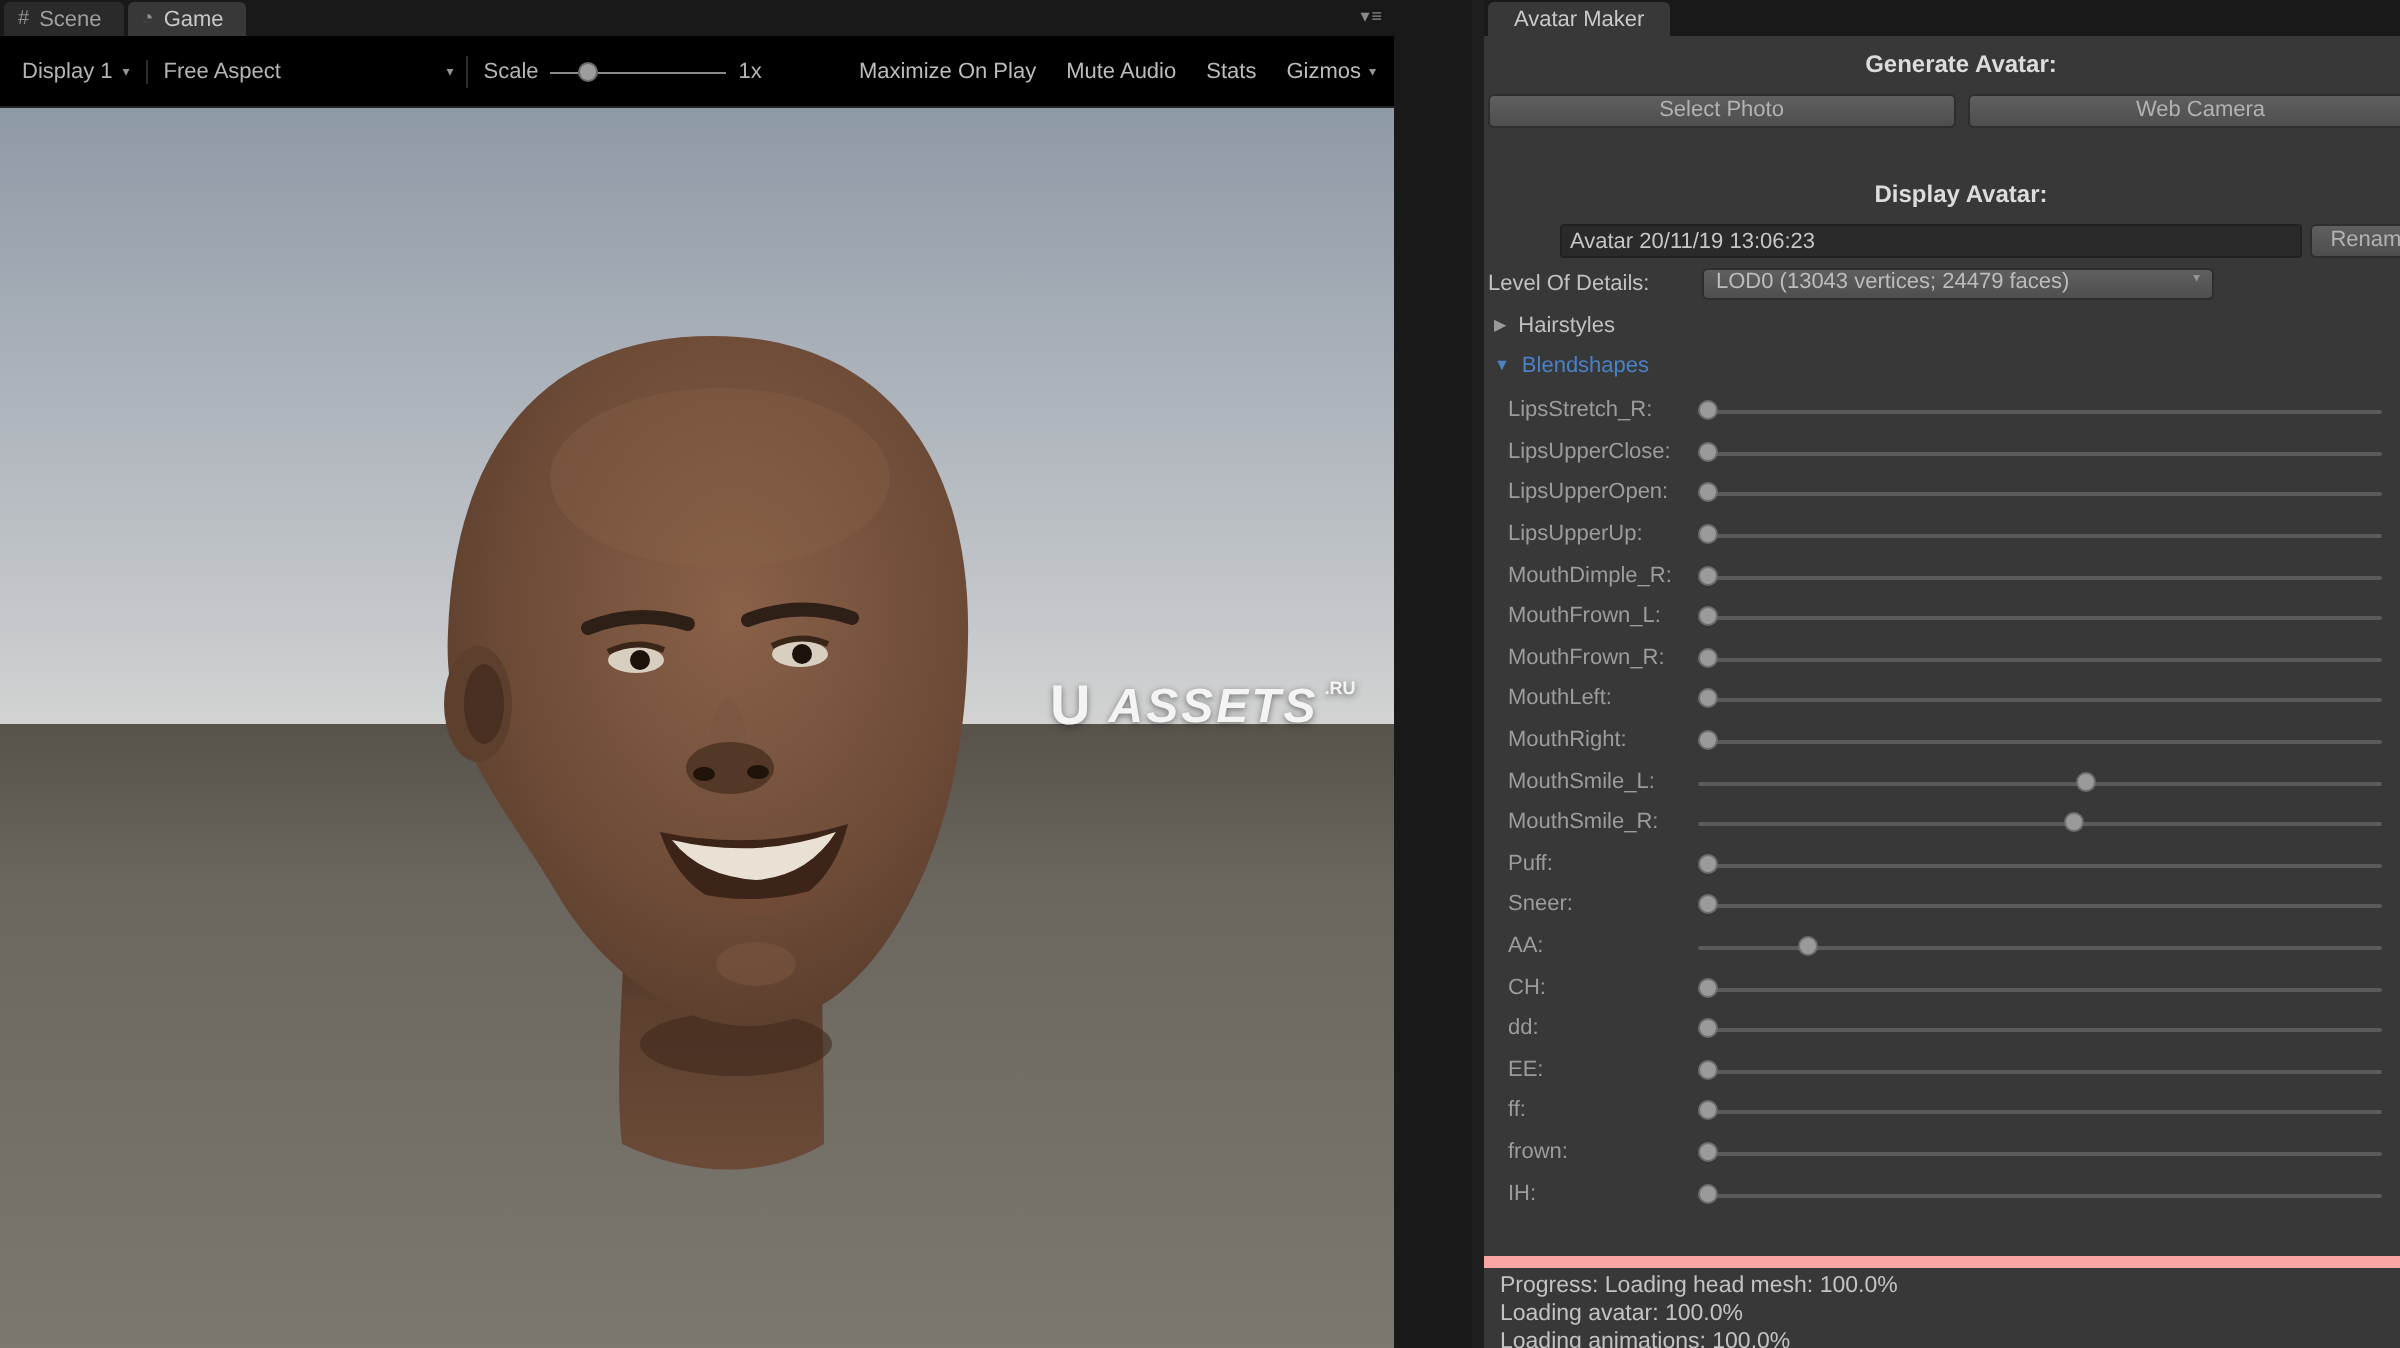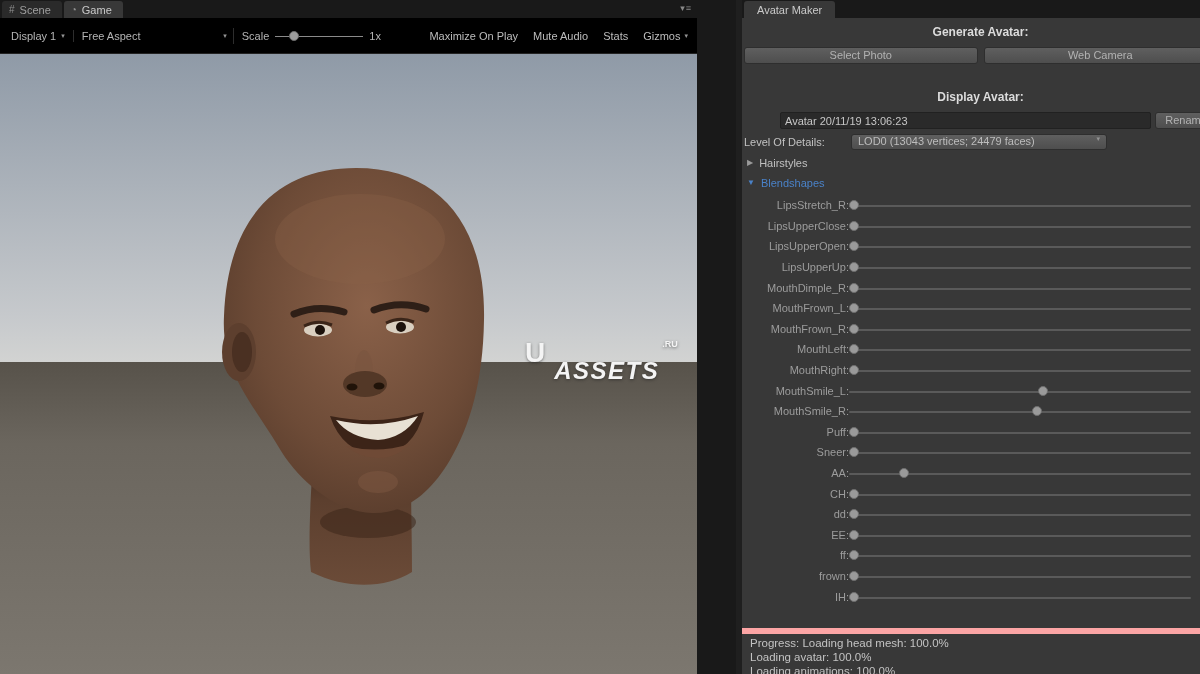--- a/index.html
+++ b/index.html
@@ -28,21 +28,21 @@
   .scale-thumb { position:absolute; top:3px; width:10px; height:10px; border-radius:50%;
                  background:#9d9d9d; border:1px solid #6a6a6a; }
   .tb-right { margin-left:auto; display:flex; align-items:center; gap:15px; padding-right:4px; }
   .tb-btn { color:#bdbdbd; display:flex; align-items:center; gap:4px; cursor:default; }
 
   .viewport { position:relative; width:697px; height:635px; overflow:hidden; }
   .scene-svg { position:absolute; left:0; top:0; }
   .watermark { position:absolute; left:525px; top:283px; display:flex; align-items:flex-start;
                color:#f4f4f4; text-shadow:0 1px 3px rgba(30,30,30,.55); white-space:nowrap; }
   .wm-u { font-size:28px; font-weight:bold; }
-  .wm-main { font-size:24px; font-weight:bold; font-style:italic; letter-spacing:1.5px; margin-left:9px; margin-top:20px; }
+  .wm-main { font-size:24px; font-weight:bold; font-style:italic; letter-spacing:1.5px; margin-left:9px; margin-top:3px; }
   .wm-suffix { font-size:9px; font-weight:bold; margin-left:3px; margin-top:2px; }
 
   
   .right-pane { position:absolute; left:736px; top:0; width:503px; height:674px;
                 background:#383838; border-left:6px solid #1f1f1f; }
   .right-strip { height:18px; background:#191919; display:flex; align-items:flex-end; }
   .right-tab { height:17px; display:flex; align-items:center; padding:0 13px; margin-left:2px;
                background:#383838; color:#c9c9c9; border-radius:3px 3px 0 0; }
   .panel-content { position:relative; height:610px; padding:0 22px 0 2px; overflow:hidden; }
   .p-header { margin-top:7px; text-align:center; font-weight:bold; font-size:12px; color:#dcdcdc; }
@@ -59,21 +59,21 @@
   .lod-label { width:107px; color:#c2c2c2; }
   .lod-dropdown { width:256px; height:16px; background:linear-gradient(#5f5f5f,#4e4e4e); border:1px solid #2e2e2e;
                   border-radius:3px; display:flex; align-items:flex-start; justify-content:space-between;
                   padding:0 6px; color:#bcbcbc; cursor:default;gap:22px; }
   .fold-row { display:flex; align-items:center; gap:6px; margin-top:5px; height:15px; padding-left:3px; cursor:default; }
   .fold-tri { font-size:8px; color:#9a9a9a; }
   .fold-label { color:#c0c0c0; }
 
   .slider-area { position:relative; margin-top:5px; height:432px; padding-right:26px; }
   .slider-row { display:flex; align-items:center; height:20.6px; }
-  .bs-label { width:105px; padding-left:10px; color:#9c9c9c; white-space:nowrap;text-align:right; }
+  .bs-label { width:105px; padding-left:10px; color:#9c9c9c; white-space:nowrap; }
   .bs-track-wrap { position:relative; flex:1; height:16px; }
   .bs-track { position:absolute; left:0; right:0; top:8px; height:2px; background:#5a5a5a; border-radius:1px; }
   .bs-thumb { position:absolute; top:3px; width:10px; height:10px; border-radius:50%;
               background:#9a9a9a; border:1px solid #6e6e6e; }
   .scrollbar { position:absolute; right:4px; top:1px; bottom:1px; width:15px; background:#2e2e2e;
                border:1px solid #282828; border-radius:2px; }
   .scroll-arrow { position:absolute; left:0; right:0; text-align:center; font-size:7px; color:#7d7d7d; }
   .scroll-arrow.up { top:2px; }
   .scroll-thumb { position:absolute; left:1px; right:1px; top:13px; height:55%;
                   background:#555555; border:1px solid #636363; border-radius:3px; }

